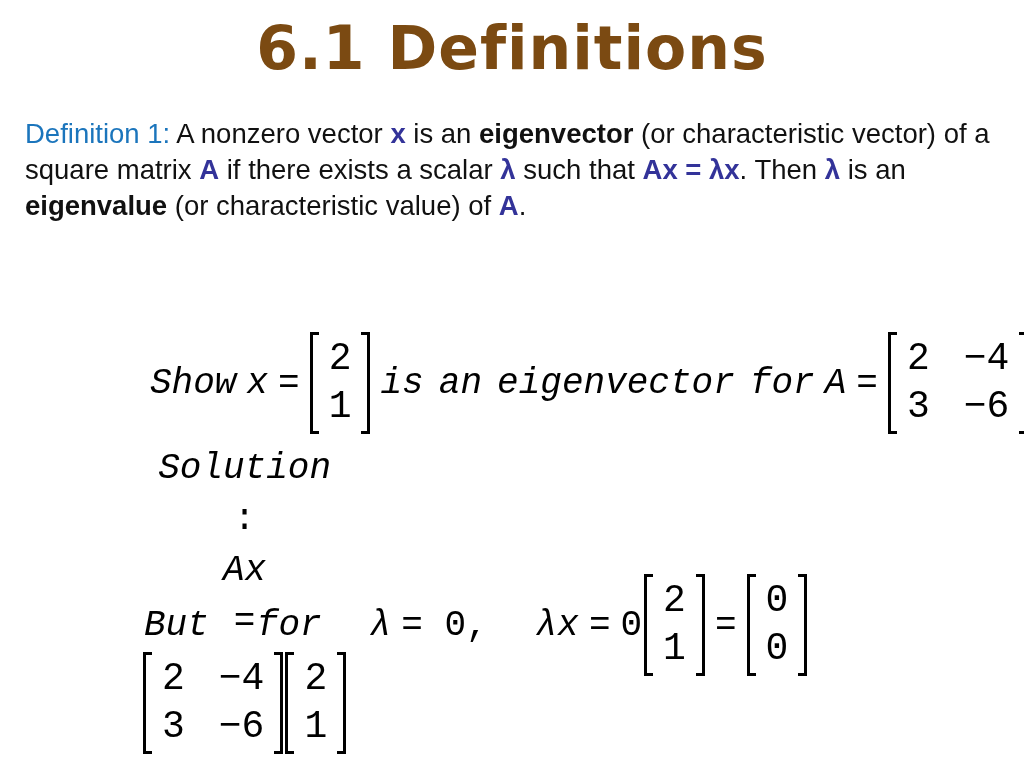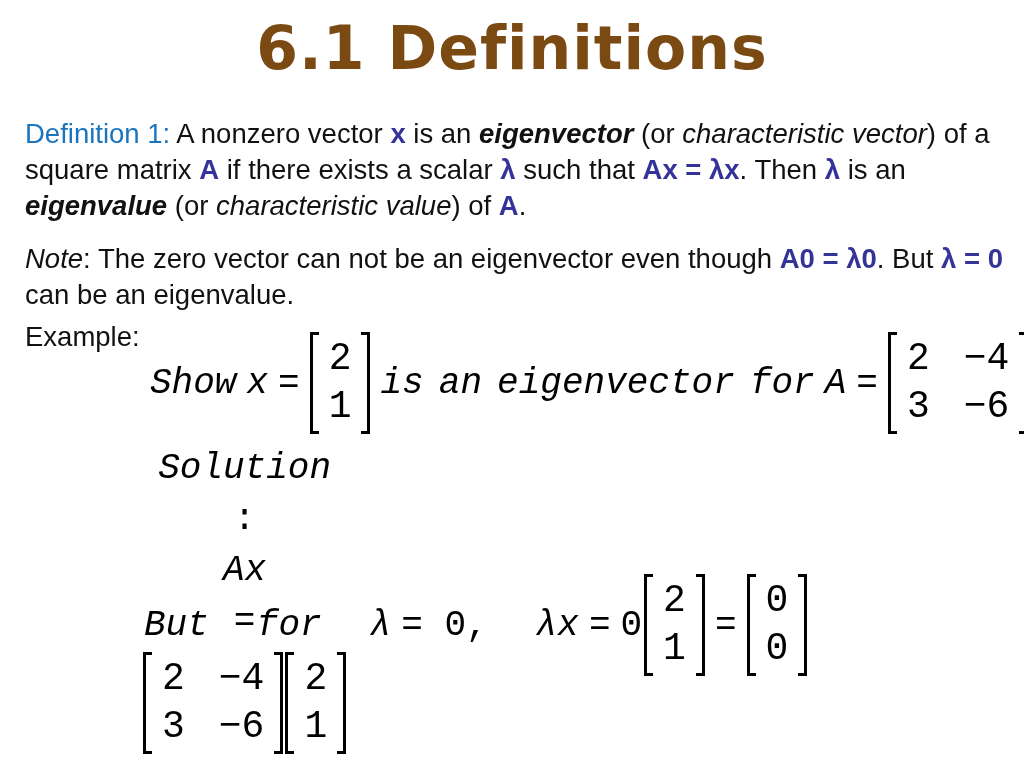--- a/index.html
+++ b/index.html
@@ -42,21 +42,21 @@
   .def-para  { top: 116px; }
   .note-para { top: 241px; }
   .example {
     position: absolute;
     left: 25px; top: 321px;
     font-size: 27.5px;
   }
   .c-blue { color: var(--definition_blue); }
   .c-navy { color: var(--math_navy); font-weight: bold; }
   .b { font-weight: bold; }
-  .i { font-style: italic; }
+  .i { }
 
   
   .eq {
     position: absolute;
     display: flex;
     align-items: center;
     gap: 10px;
     font-family: Liberation Mono, monospace;
     font-style: italic;
     font-size: 36px;
@@ -112,25 +112,21 @@
 <body>
 
 <div class="slide">
 
   <div class="title">6.1 Definitions</div>
 
   <div class="para def-para">
     <span class="c-blue">Definition 1:</span><span> A nonzero vector </span><span class="c-navy">x</span><span> is an </span><span class="b i">eigenvector</span><span> (or </span><span class="i">characteristic vector</span><span>) of a square matrix </span><span class="c-navy">A</span><span> if there exists a scalar </span><span class="c-navy">λ</span><span> such that </span><span class="c-navy">Ax = λx</span><span>. Then </span><span class="c-navy">λ</span><span> is an </span><span class="b i">eigenvalue</span><span> (or </span><span class="i">characteristic value</span><span>) of </span><span class="c-navy">A</span><span>.</span>
   </div>
 
-  <div class="para note-para">
-    <span class="i">Note</span><span>: The zero vector can not be an eigenvector even though </span><span class="c-navy">A0 = λ0</span><span>. But </span><span class="c-navy">λ = 0</span><span> can be an eigenvalue.</span>
-  </div>
-
-  <div class="example">Example:</div>
+
 
   <div class="eq eq1">
     <span>Show</span>
     <span>x</span>
     <span class="up">=</span>
     <span class="mat">
       <span class="lb"></span>
       <span class="cells c1">
         <span>2</span>
         <span>1</span>

